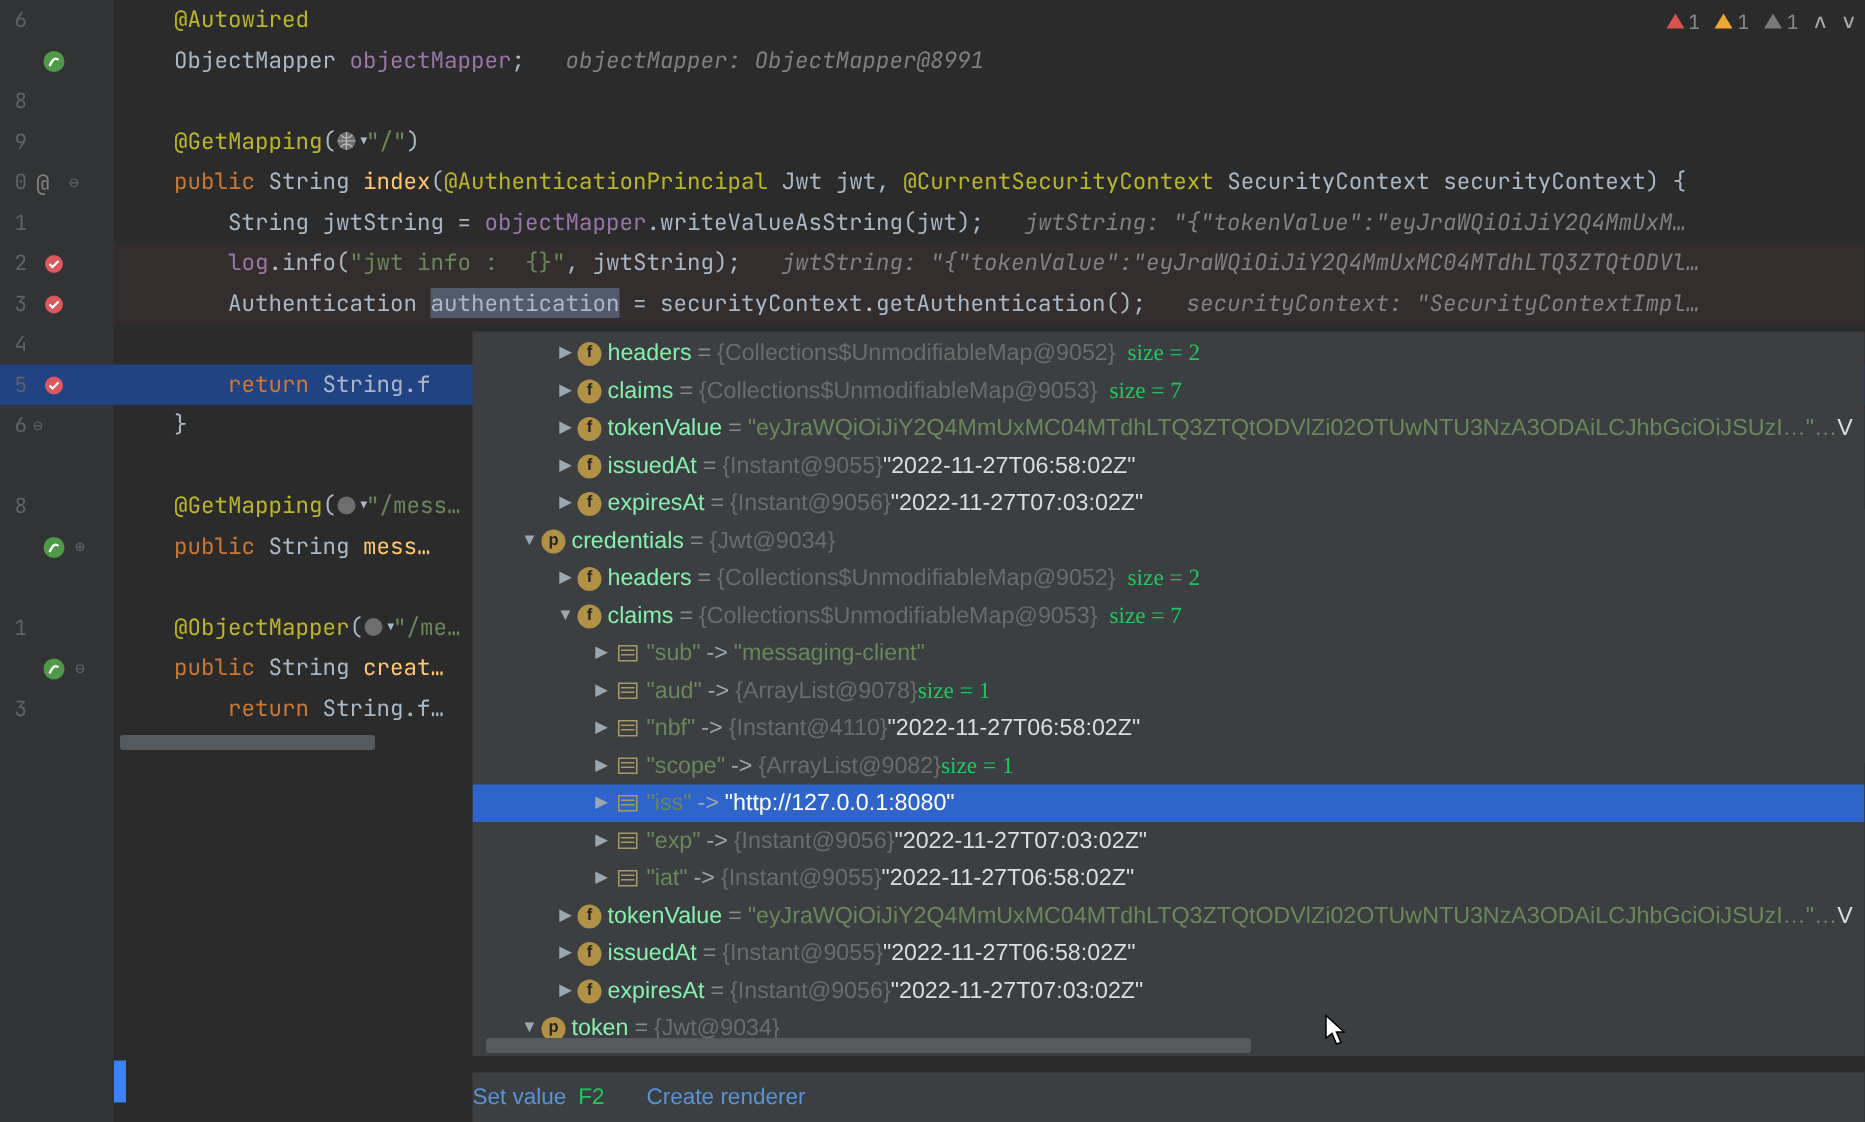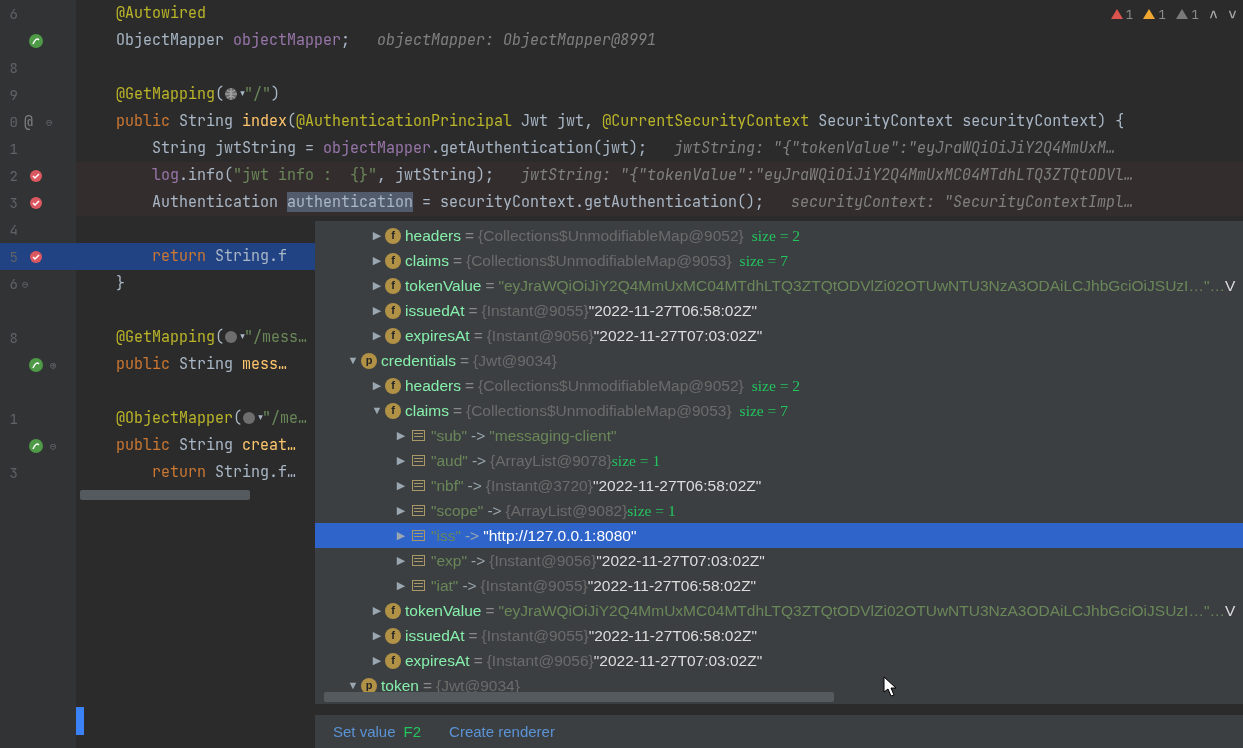--- a/index.html
+++ b/index.html
@@ -104,21 +104,20 @@
   .vs{ color:#6a8759;}
   .d { color:#22c55e;font-family:Liberation Serif, serif;}
   .ell{ color:#6a8759;}
 
   .dbg-footer {
     position:absolute; bottom:0; left:315px; right:0;
     height:34px;
     background:#3c3f41;
     border-top:1px solid #2b2b2b;
     display:flex; align-items:center;
-    padding-left:18px;
     gap:28px;
     z-index:11;
     font-family:"Segoe UI",sans-serif;
     font-size:15px;
   }
   .dbg-footer .link{ color:#5a93d6; cursor:pointer;}
   .dbg-footer .sc{ color:#22c55e; margin-left:-20px;}
 
   .bottom-tab{
     position:absolute; left:0; top:517px;
@@ -273,21 +272,21 @@
 
   <div class="code">
     <div class="code-line">    <span class="c-anno">@Autowired</span></div>
     <div class="code-line">    <span>ObjectMapper </span><span class="c-id">objectMapper</span><span>;   </span><span class="c-cmt">objectMapper: ObjectMapper@8991</span></div>
     <div class="code-line"></div>
     <div class="code-line">    <span class="c-anno">@GetMapping</span>(<span class="globe"><svg width="14" height="14">
             <circle cx="7" cy="7" r="6" fill="#6e6e6e"></circle>
             <path d="M1 7 H13 M7 1 V13 M3 3 Q7 7 11 3 M3 11 Q7 7 11 11" stroke="#bbb" stroke-width="0.8" fill="none"></path>
           </svg>▾</span><span class="c-str">"/"</span>)</div>
     <div class="code-line">    <span class="c-kw">public </span><span>String </span><span class="c-mtd">index</span><span>(</span><span class="c-anno">@AuthenticationPrincipal </span><span>Jwt </span><span>jwt</span><span>, </span><span class="c-anno">@CurrentSecurityContext </span><span>SecurityContext </span><span>securityContext</span><span>)</span> {</div>
-    <div class="code-line"><span>        String </span><span>jwtString</span><span> = </span><span class="c-id">objectMapper</span><span>.getAuthentication(jwt);   </span><span class="c-cmt">jwtString: "{"tokenValue":"eyJraWQiOiJiY2Q4MmUxM…</span></div>
+    <div class="code-line"><span>        String </span><span>jwtString</span><span> = </span><span class="c-id">objectMapper</span><span>.writeValueAsString(jwt);   </span><span class="c-cmt">jwtString: "{"tokenValue":"eyJraWQiOiJiY2Q4MmUxM…</span></div>
     <div class="code-line slight"><span>        </span><span class="c-id">log</span><span>.info(</span><span class="c-str">"jwt info :  {}"</span><span>, jwtString);   </span><span class="c-cmt">jwtString: "{"tokenValue":"eyJraWQiOiJiY2Q4MmUxMC04MTdhLTQ3ZTQtODVl…</span></div>
     <div class="code-line slight"><span>        Authentication </span><span class="c-sel">authentication</span><span> = securityContext.getAuthentication();   </span><span class="c-cmt">securityContext: "SecurityContextImpl…</span></div>
     <div class="code-line"></div>
     <div class="code-line sel-line"><span>        </span><span class="c-kw">return </span><span>String.f</span></div>
     <div class="code-line"><span>    }</span></div>
     <div class="code-line"></div>
     <div class="code-line">    <span class="c-anno">@GetMapping</span>(<span class="globe"><svg width="14" height="14">
             <circle cx="7" cy="7" r="6" fill="#6e6e6e"></circle>
           </svg>▾</span><span class="c-str">"/mess…</span></div>
     <div class="code-line">    <span class="c-kw">public </span><span>String </span><span class="c-mtd">mess…</span></div>
@@ -417,21 +416,21 @@
         </div>
 
       <div class="dbg-row">
           <span class="dbg-indent" style="width:78px"></span>
           <span class="dbg-chev">▶</span>
           <span class="dbg-ico m">
             <span></span>
           </span>
           <span class="vs">"nbf"</span>
           <span class="arr">-&gt;</span>
-          <span class="t">{Instant@3720}</span> 
+          <span class="t">{Instant@4110}</span> 
           <span class="v">"2022-11-27T06:58:02Z"</span>
         </div>
 
       <div class="dbg-row">
           <span class="dbg-indent" style="width:78px"></span>
           <span class="dbg-chev">▶</span>
           <span class="dbg-ico m">
             <span></span>
           </span>
           <span class="vs">"scope"</span>

